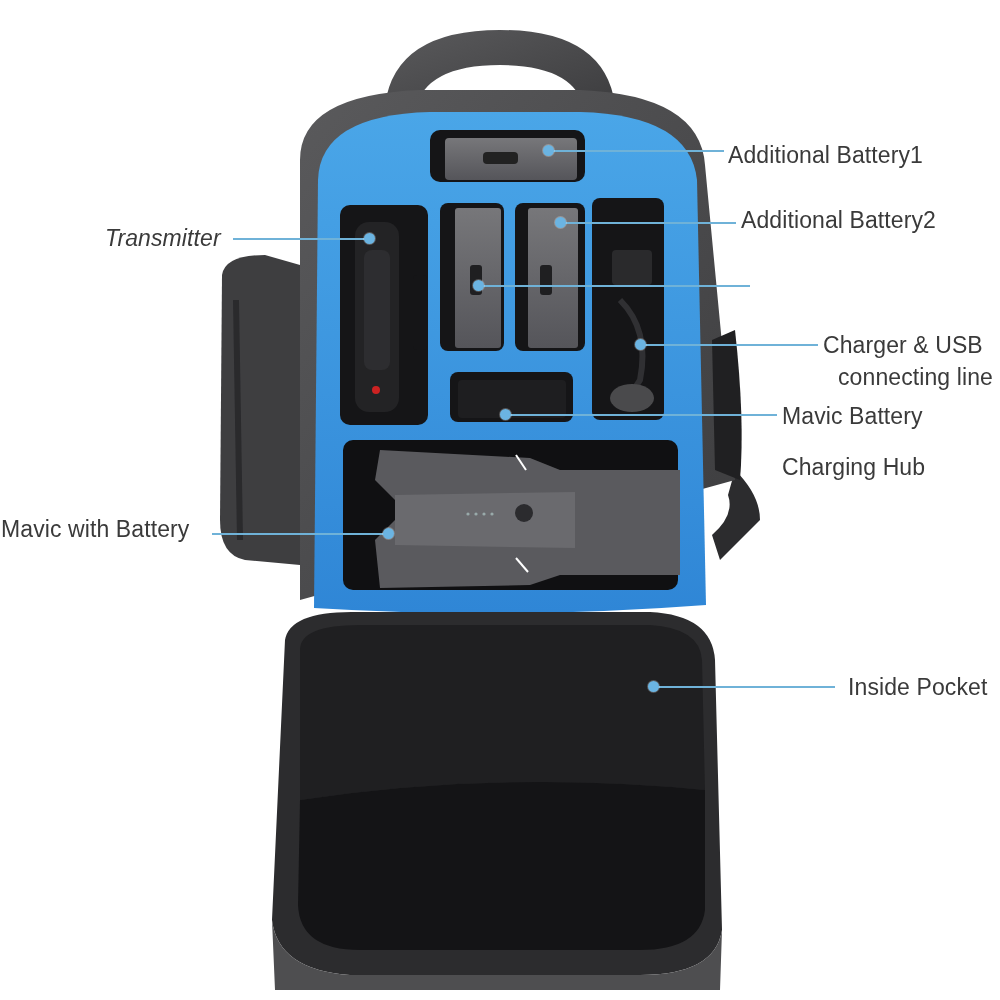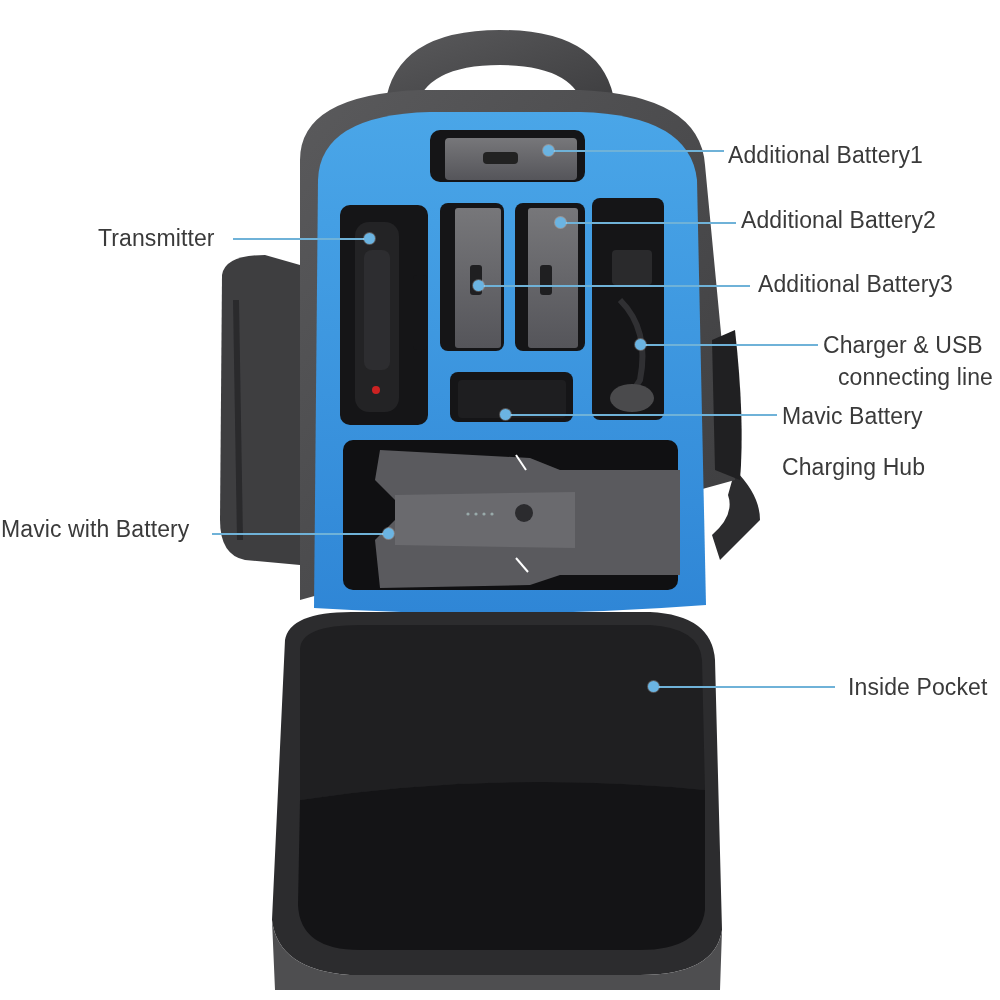--- a/index.html
+++ b/index.html
@@ -109,21 +109,20 @@
   <div class="dot" style="left:369px;top:238px;"></div>
 
   <div class="leader" style="left:212px;top:533px;width:176px;"></div>
   <div class="dot" style="left:388px;top:533px;"></div>
 
   <div class="leader" style="left:653px;top:686px;width:182px;"></div>
   <div class="dot" style="left:653px;top:686px;"></div>
 
   <div class="label" style="left:728px;top:142px;">Additional Battery1</div>
   <div class="label" style="left:741px;top:207px;">Additional Battery2</div>
-  <div class="label" style="left:758px;top:271px;">Additional Battery3</div>
   <div class="label" style="left:823px;top:332px;">Charger &amp; USB</div>
   <div class="label" style="left:826px;top:364px;margin-left:12px;">connecting line</div>
   <div class="label" style="left:782px;top:403px;">Mavic Battery</div>
   <div class="label" style="left:782px;top:442px;margin-top:12px;">Charging Hub</div>
-  <div class="label" style="left:98px;top:225px;">Transmitter</div>
+  <div class="label" style="left:105px;top:225px;font-style:italic;">Transmitter</div>
   <div class="label" style="left:1px;top:516px;">Mavic with Battery</div>
   <div class="label" style="left:832px;top:674px;margin-left:16px;">Inside Pocket</div>
 </div>
 
 </body></html>

